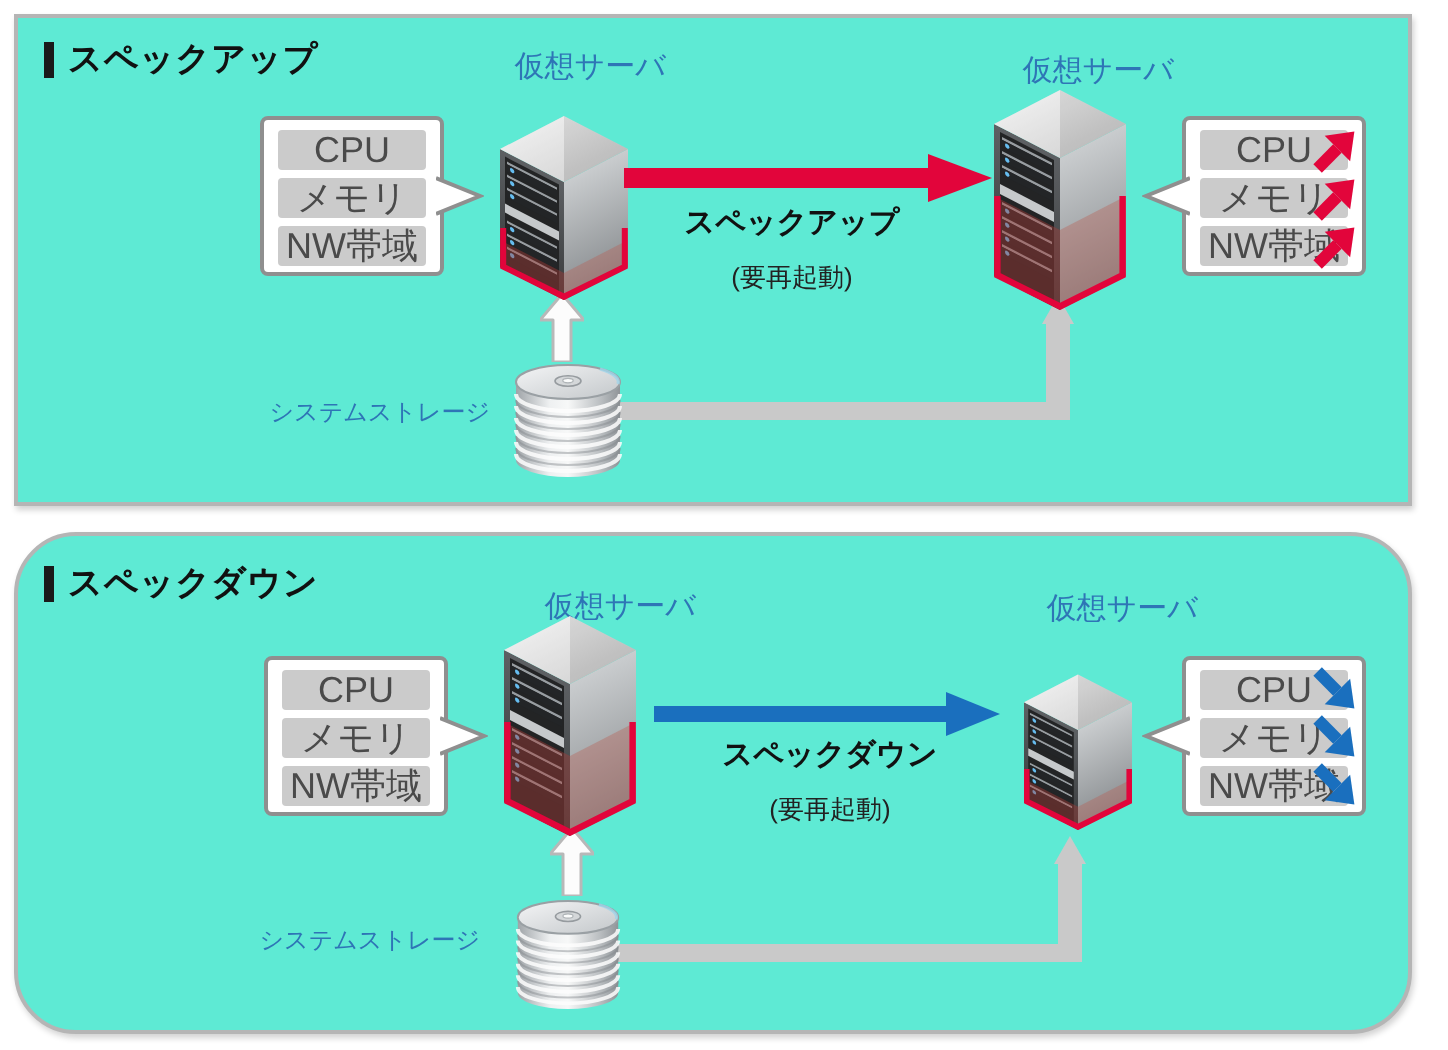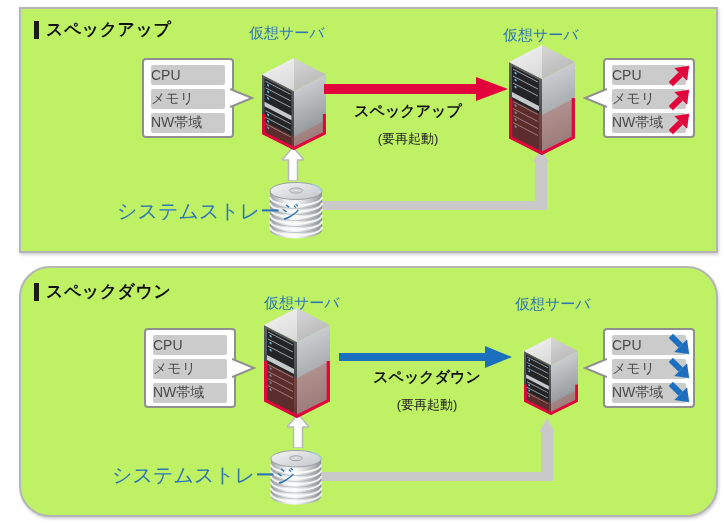--- a/index.html
+++ b/index.html
@@ -1,42 +1,42 @@
 <!DOCTYPE html>
 <html><head>
 <meta charset="utf-8">
 <style>
   html,body{margin:0;padding:0;}
   body{
     width:724px;height:525px;position:relative;background:#fff;overflow:hidden;
     font-family:"Liberation Sans","DejaVu Sans",sans-serif;
   }
   .panel{
-    position:absolute;left:19px;width:699px;background:#bef264;
+    position:absolute;left:7px;width:699px;background:#5eead4;
     border:2px solid #b5b5b5;box-sizing:border-box;
     box-shadow:1px 2px 3px rgba(0,0,0,0.18);
   }
   #panel-up{top:7px;height:246px;}
   #panel-down{top:266px;height:251px;border-radius:31px;}
   .panel-title{
     position:absolute;display:flex;align-items:center;gap:7px;
     font-size:17px;font-weight:bold;color:#111;letter-spacing:0.5px;white-space:nowrap;
   }
   .title-bar{width:5px;height:18px;background:#1a1a1a;display:inline-block;}
-  .blue-label{position:absolute;font-size:15px;color:#2e75b6;text-align:left;white-space:nowrap;}
-  .storage-label{position:absolute;font-size:20px;color:#2e75b6;text-align:right;white-space:nowrap;width:140px;}
+  .blue-label{position:absolute;font-size:15px;color:#2e75b6;text-align:right;white-space:nowrap;}
+  .storage-label{position:absolute;font-size:12px;color:#2e75b6;text-align:right;white-space:nowrap;width:140px;}
   .bubble{
     position:absolute;width:92px;height:80px;background:#fff;
     border:2px solid #8f8f8f;border-radius:4px;box-sizing:border-box;
   }
   .bubble-inner{position:absolute;left:7px;top:5px;right:7px;}
   .chip{
     position:relative;height:20px;margin-bottom:4px;background:#cbcbcb;border-radius:2px;
-    display:flex;align-items:center;justify-content:flex-start;
-    font-size:14px;color:#4a4a4a;white-space:nowrap;
+    display:flex;align-items:center;justify-content:center;
+    font-size:18px;color:#4a4a4a;white-space:nowrap;
   }
   .chip-arrow{position:absolute;right:-7px;top:50%;margin-top:-12px;width:26px;height:24px;}
   .tail{position:absolute;top:50%;margin-top:-10px;width:24px;height:20px;}
   .tail-right{right:-22px;}
   .tail-left{left:-22px;transform:scaleX(-1);}
   .abs{position:absolute;}
   .arrow-label{position:absolute;font-size:15px;font-weight:bold;color:#111;text-align:center;white-space:nowrap;}
   .arrow-note{position:absolute;font-size:13px;color:#222;text-align:center;white-space:nowrap;margin-top:10px;}
   
   .p1-title{left:13px;top:9px;}

